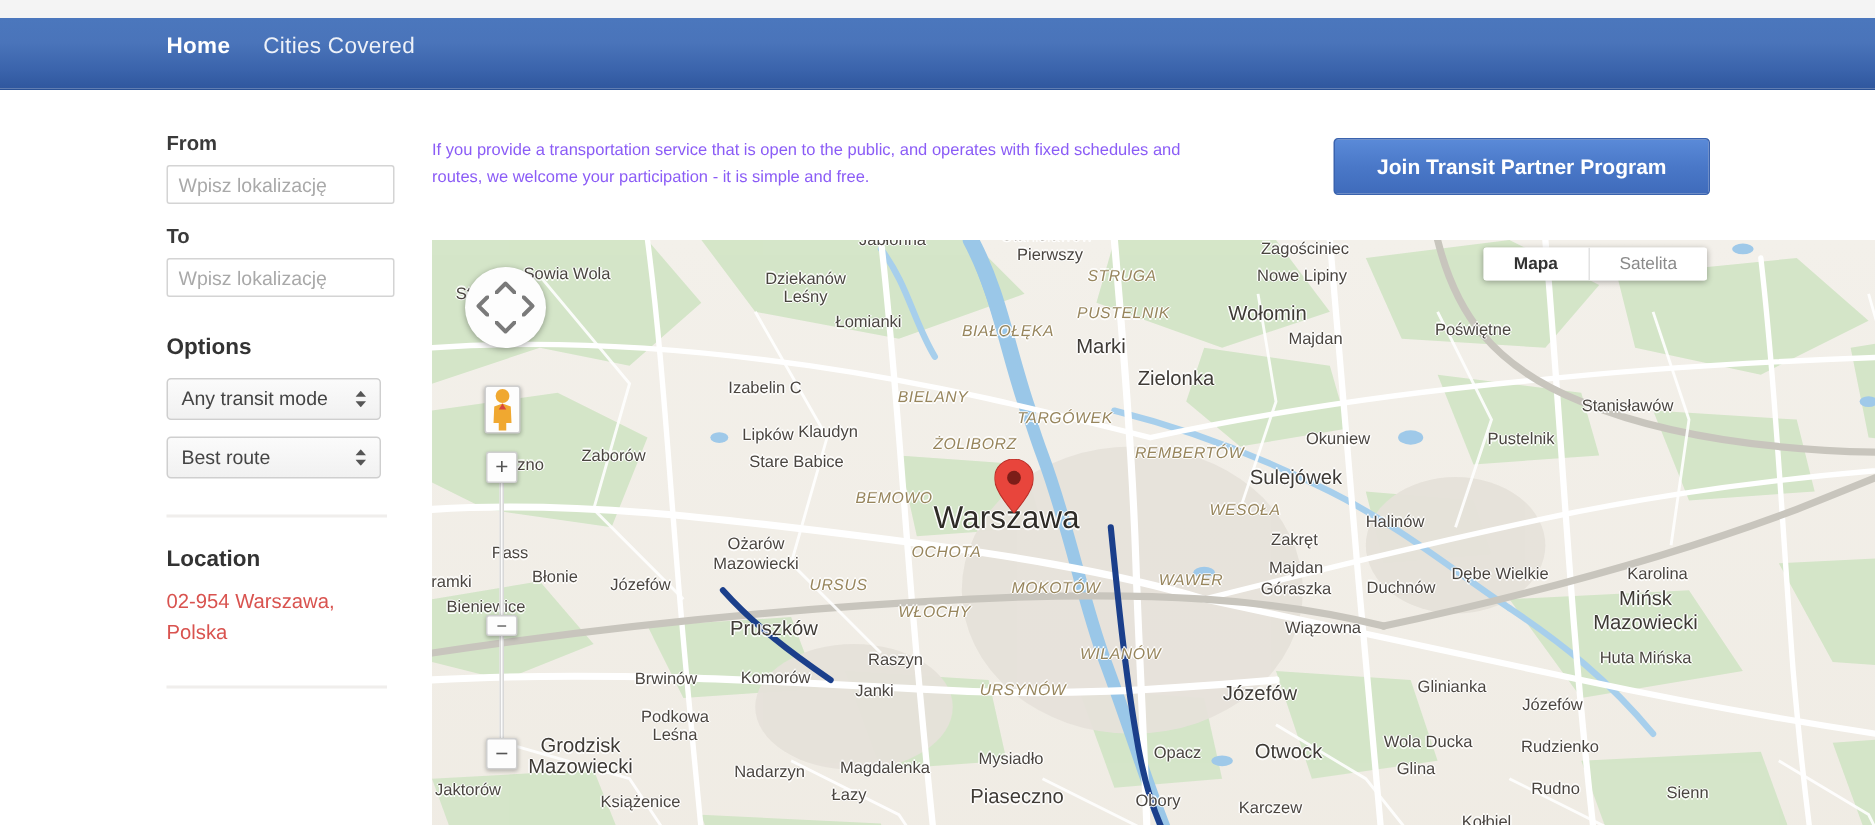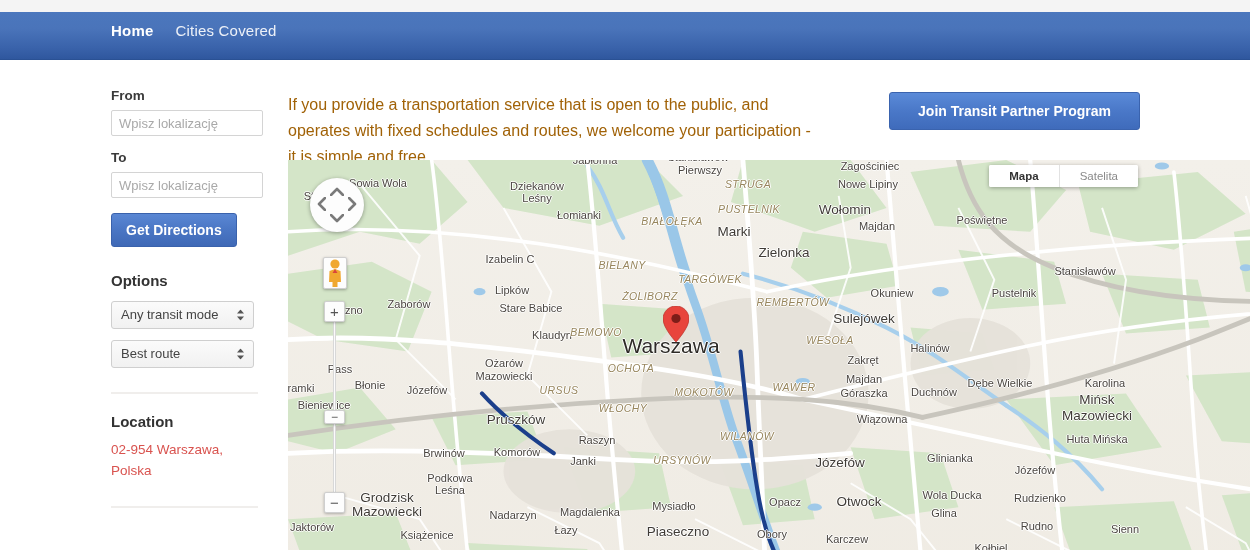--- a/index.html
+++ b/index.html
@@ -82,21 +82,21 @@
     font-size: 15px; font-weight: bold; color: #333;
     margin: 19px 0 9px 0; line-height: 1.2;
   }
   .loc-text {
     font-size: 13.5px; color: #d9534f; line-height: 1.55; width: 130px;
   }
 
   
   .intro {
     position: absolute; left: 288px; top: 92px; width: 535px;
-    font-size: 16px; color: #a16207; line-height: 1.62;
+    font-size: 11px; color: #8b5cf6; line-height: 1.62;
   }
   .btn-join {
     position: absolute; right: 110px; top: 92px;
     background: linear-gradient(to bottom, #5a8ad8 0%, #4a78c8 50%, #3f6bbb 100%);
     border: 1px solid #3a63ae; border-radius: 3px;
     color: #fff; font-size: 14px; font-weight: bold;
     padding: 11px 28px; cursor: pointer; line-height: 1;
     font-family: "Liberation Sans", sans-serif;
     white-space: nowrap;
   }
@@ -198,21 +198,20 @@
   <div class="sidebar">
 
     <div class="field-label">From</div>
     <input class="text-input" type="text" placeholder="Wpisz lokalizację" style="">
 
     <div class="gap-sm"></div>
 
     <div class="field-label">To</div>
     <input class="text-input" type="text" placeholder="Wpisz lokalizację" style="">
 
-    <button class="btn-directions">Get Directions</button>
 
     <div class="section-title">Options</div>
 
     <div class="select-box">
       <span>Any transit mode</span>
       <span class="sel-arrows">
         <svg width="7" height="11" viewBox="0 0 7 11" aria-hidden="true">
           <polygon points="3.5,0 7,4 0,4" fill="#555"></polygon>
           <polygon points="3.5,11 0,7 7,7" fill="#555"></polygon>
         </svg>
@@ -372,21 +371,21 @@
         <div class="map-label lbl-dist" style="left: 461px; top: 49px;">PUSTELNIK</div>
         <div class="map-label lbl-mid" style="left: 557px; top: 49px;">Wołomin</div>
         <div class="map-label lbl-town" style="left: 694px; top: 60px;">Poświętne</div>
         <div class="map-label lbl-mid" style="left: 446px; top: 71px;">Marki</div>
         <div class="map-label lbl-town" style="left: 589px; top: 66px;">Majdan</div>
         <div class="map-label lbl-town" style="left: 222px; top: 99px;">Izabelin C</div>
         <div class="map-label lbl-dist" style="left: 334px; top: 105px;">BIELANY</div>
         <div class="map-label lbl-dist" style="left: 422px; top: 119px;">TARGÓWEK</div>
         <div class="map-label lbl-mid" style="left: 496px; top: 92px;">Zielonka</div>
         <div class="map-label lbl-town" style="left: 797px; top: 111px;">Stanisławów</div>
-        <div class="map-label lbl-town" style="left: 264px; top: 128px; margin-top: 47px;">Klaudyn</div>
+        <div class="map-label lbl-town" style="left: 264px; top: 128px;">Klaudyn</div>
         <div class="map-label lbl-town" style="left: 224px; top: 130px;">Lipków</div>
         <div class="map-label lbl-town" style="left: 121px; top: 144px;">Zaborów</div>
         <div class="map-label lbl-town" style="left: 243px; top: 148px;">Stare Babice</div>
         <div class="map-label lbl-dist" style="left: 362px; top: 136px;">ŻOLIBORZ</div>
         <div class="map-label lbl-dist" style="left: 505px; top: 142px;">REMBERTÓW</div>
         <div class="map-label lbl-town" style="left: 604px; top: 133px;">Okuniew</div>
         <div class="map-label lbl-town" style="left: 726px; top: 133px;">Pustelnik</div>
         <div class="map-label lbl-town" style="left: 63px; top: 150px;">szno</div>
         <div class="map-label lbl-dist" style="left: 308px; top: 172px;">BEMOWO</div>
         <div class="map-label lbl-mid" style="left: 576px; top: 158px;">Sulejówek</div>
@@ -416,21 +415,21 @@
         <div class="map-label lbl-dist" style="left: 335px; top: 248px;">WŁOCHY</div>
         <div class="map-label lbl-dist" style="left: 459px; top: 276px;">WILANÓW</div>
         <div class="map-label lbl-town" style="left: 594px; top: 259px;">Wiązowna</div>
         <div class="map-label lbl-town" style="left: 809px; top: 279px;">Huta Mińska</div>
         <div class="map-label lbl-town" style="left: 309px; top: 280px;">Raszyn</div>
         <div class="map-label lbl-town" style="left: 156px; top: 293px;">Brwinów</div>
         <div class="map-label lbl-town" style="left: 229px; top: 292px;">Komorów</div>
         <div class="map-label lbl-town" style="left: 295px; top: 301px;">Janki</div>
         <div class="map-label lbl-dist" style="left: 394px; top: 300px;">URSYNÓW</div>
         <div class="map-label lbl-mid" style="left: 552px; top: 302px;">Józefów</div>
-        <div class="map-label lbl-town" style="left: 662px; top: 298px;">Glinianka</div>
+        <div class="map-label lbl-town" style="left: 680px; top: 298px;">Glinianka</div>
         <div class="map-label lbl-town" style="left: 747px; top: 310px;">Józefów</div>
         <div class="map-label lbl-town" style="left: 162px; top: 318px;">Podkowa</div>
         <div class="map-label lbl-town" style="left: 162px; top: 330px;">Leśna</div>
         <div class="map-label lbl-town" style="left: 664px; top: 335px;">Wola Ducka</div>
         <div class="map-label lbl-town" style="left: 752px; top: 338px;">Rudzienko</div>
         <div class="map-label lbl-mid" style="left: 99px; top: 337px;">Grodzisk</div>
         <div class="map-label lbl-mid" style="left: 99px; top: 351px;">Mazowiecki</div>
         <div class="map-label lbl-town" style="left: 497px; top: 342px;">Opacz</div>
         <div class="map-label lbl-mid" style="left: 571px; top: 341px;">Otwock</div>
         <div class="map-label lbl-town" style="left: 656px; top: 353px;">Glina</div>

